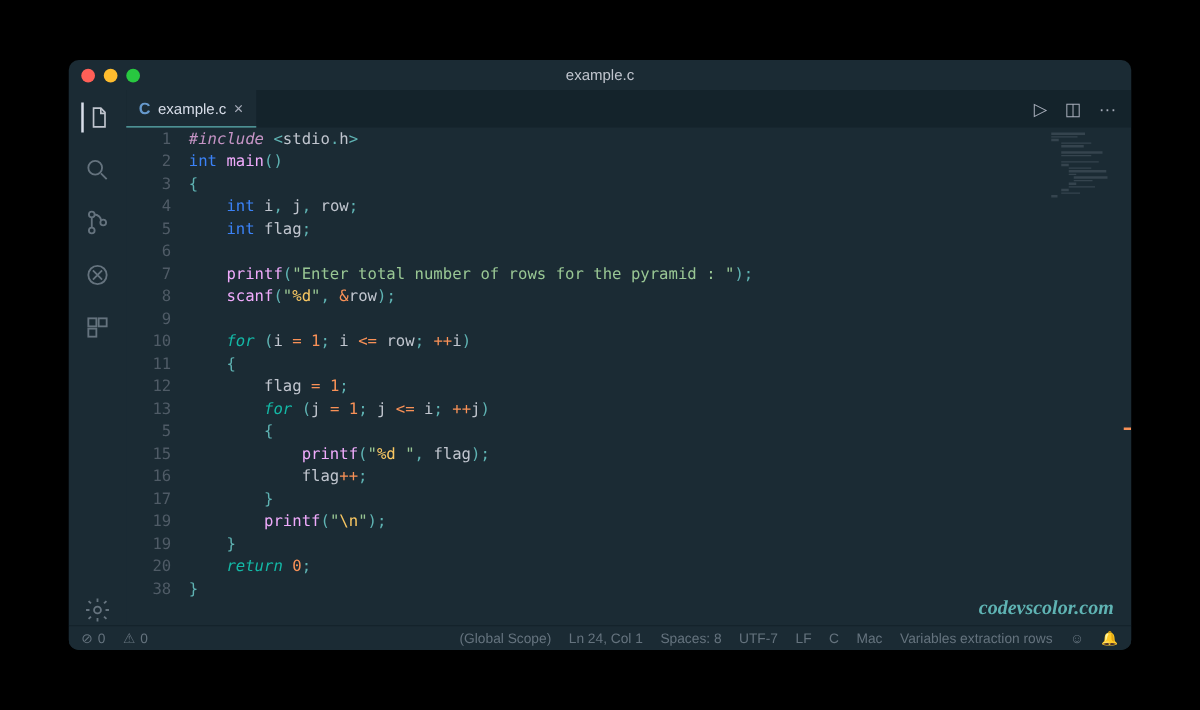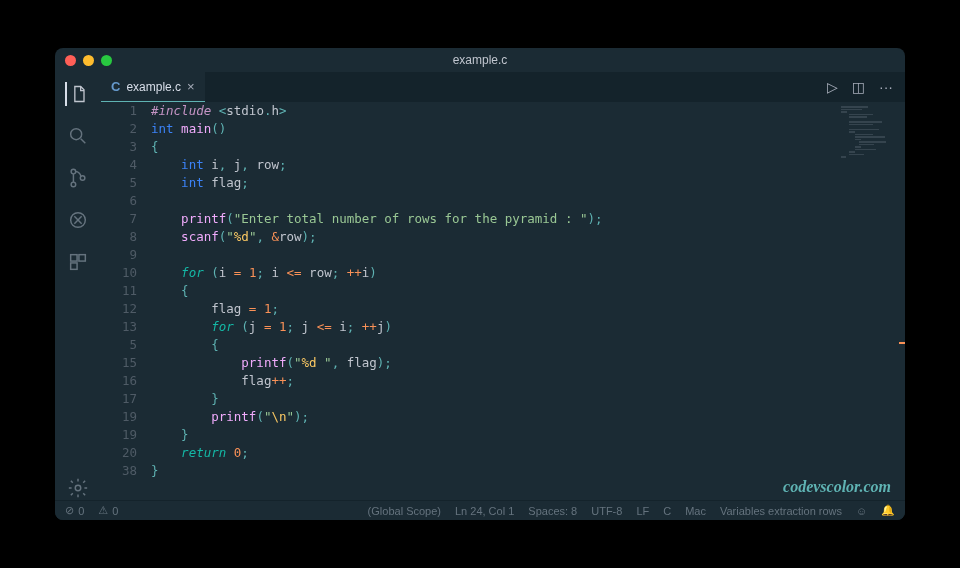--- a/index.html
+++ b/index.html
@@ -247,21 +247,21 @@
       <span>0</span>
     </span>
     <span class="sb-item">
       <span>⚠</span>
       <span>0</span>
     </span>
     <span class="flex"></span>
     <span class="sb-item">(Global Scope)</span>
     <span class="sb-item">Ln 24, Col 1</span>
     <span class="sb-item">Spaces: 8</span>
-    <span class="sb-item">UTF-8</span>
+    <span class="sb-item">UTF-7</span>
     <span class="sb-item">LF</span>
     <span class="sb-item">C</span>
     <span class="sb-item">Mac</span>
     <span class="sb-item">Variables extraction rows</span>
     <span class="sb-item">☺</span>
     <span class="sb-item">🔔</span>
   </div>
 
   <div class="watermark">codevscolor.com</div>
 </div>

